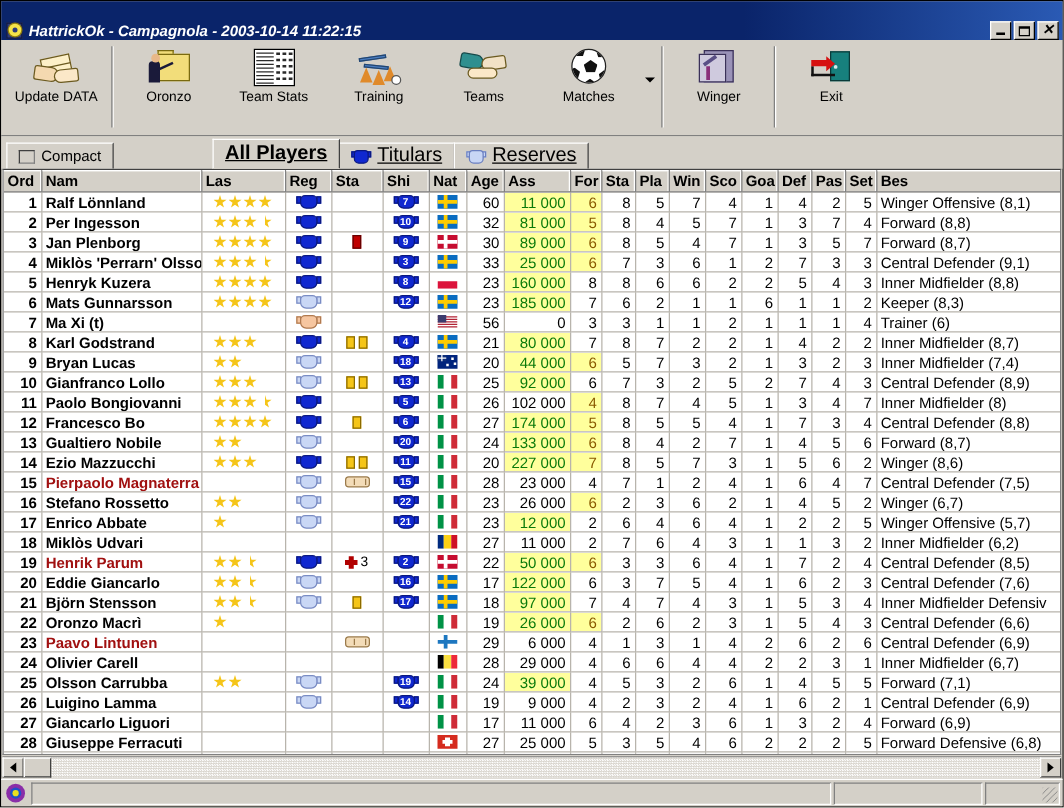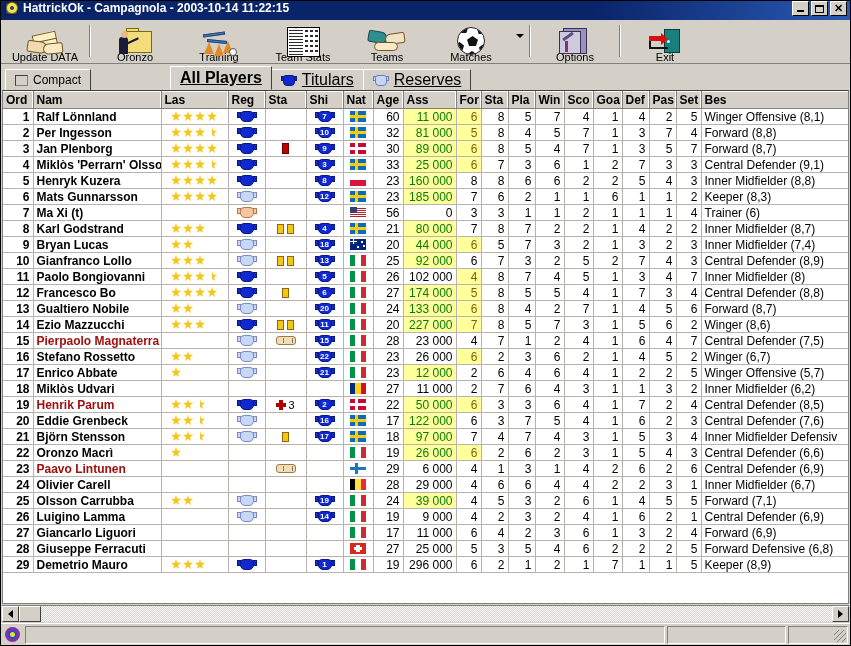--- a/index.html
+++ b/index.html
@@ -13,25 +13,26 @@
   #app {
     position: relative;
     width: 851px; height: 646px;
     background: #d4d0c8;
     border: 1px solid #000;
     display: flex; flex-direction: column;
   }
 
   
   .titlebar {
-    height: 19px;
+    height: 31px;
     background: linear-gradient(to right, #0a246a 0%, #0a246a 70%, #2a5ab4 100%);
-    display: flex; align-items: flex-start;
+    display: flex; align-items: flex-end;
     padding: 0 2px;
     flex: 0 0 auto;
+    font-style: italic;
   }
   .title-icon {
     width: 16px; height: 15px; margin: 0 3px 0 1px;
     position: relative; flex: 0 0 auto;
   }
   .title-icon .sq {
     position: absolute; left: 1px; top: 1px; width: 13px; height: 13px;
     background: #2e3b7a; border: 1px solid #101840;
   }
   .title-icon .gear {
@@ -58,21 +59,21 @@
     font-size: 9px; color: #000;
     display: flex; align-items: center; justify-content: center;
     line-height: 1;
   }
   .winbtn .min { width: 7px; height: 2px; background: #000; margin-top: 5px; }
   .winbtn .max { width: 9px; height: 8px; border: 1px solid #000; border-top-width: 2px; }
   .winbtn .cls { font-size: 11px; font-weight: bold; font-family: "Liberation Sans", sans-serif; }
 
   
   .toolbar {
-    height: 44px; flex: 0 0 auto;
+    height: 77px; flex: 0 0 auto;
     background: #d4d0c8;
     border-bottom: 1px solid #808080;
     display: flex; align-items: stretch;
     padding: 2px 0 0 2px;
     position: relative;
   }
   .tb-btn {
     width: 84px;
     display: flex; flex-direction: column;
     align-items: center; justify-content: flex-start;
@@ -411,33 +412,20 @@
             <div class="folder"></div>
             <div class="body"></div>
             <div class="head"></div>
             <div class="arm"></div>
           </div>
       </div>
       <div class="lbl">Oronzo</div>
     </div>
     <div class="tb-btn">
       <div class="ico">
-        <div class="ico-train">
-          <div class="bar" style="left:3px;top:5px;width:22px;transform:rotate(-8deg);"></div>
-          <div class="bar" style="left:7px;top:12px;width:20px;transform:rotate(6deg);"></div>
-          <div class="cone" style="left:4px;top:14px;"></div>
-          <div class="cone" style="left:14px;top:16px;"></div>
-          <div class="cone" style="left:23px;top:13px;"></div>
-          <div class="ball"></div>
-        </div>
-      </div>
-      <div class="lbl">Training</div>
-    </div>
-    <div class="tb-btn">
-      <div class="ico">
         <div class="ico-stats">
           <i style="left:1px;top:2px;width:14px;height:1px;"></i>
           <i style="left:1px;top:5px;width:14px;height:1px;"></i>
           <i style="left:1px;top:8px;width:14px;height:1px;"></i>
           <i style="left:1px;top:11px;width:14px;height:1px;"></i>
           <i style="left:1px;top:14px;width:14px;height:1px;"></i>
           <i style="left:1px;top:17px;width:14px;height:1px;"></i>
           <i style="left:1px;top:20px;width:14px;height:1px;"></i>
           <i style="left:1px;top:23px;width:14px;height:1px;"></i>
           <i style="left:1px;top:26px;width:14px;height:1px;"></i>
@@ -452,20 +440,33 @@
           <i style="left:27px;top:12px;width:3px;height:2px;"></i>
           <i style="left:17px;top:17px;width:3px;height:2px;"></i>
           <i style="left:22px;top:17px;width:3px;height:2px;"></i>
           <i style="left:27px;top:17px;width:3px;height:2px;"></i>
           <i style="left:17px;top:22px;width:3px;height:2px;"></i>
           <i style="left:22px;top:22px;width:3px;height:2px;"></i>
           <i style="left:27px;top:22px;width:3px;height:2px;"></i>
         </div>
       </div>
       <div class="lbl">Team Stats</div>
+    </div>
+    <div class="tb-btn">
+      <div class="ico">
+        <div class="ico-train">
+          <div class="bar" style="left:3px;top:5px;width:22px;transform:rotate(-8deg);"></div>
+          <div class="bar" style="left:7px;top:12px;width:20px;transform:rotate(6deg);"></div>
+          <div class="cone" style="left:4px;top:14px;"></div>
+          <div class="cone" style="left:14px;top:16px;"></div>
+          <div class="cone" style="left:23px;top:13px;"></div>
+          <div class="ball"></div>
+        </div>
+      </div>
+      <div class="lbl">Training</div>
     </div>
     <div class="tb-btn">
       <div class="ico">
         <div class="ico-teams">
             <div class="tl"></div>
             <div class="tr"></div>
             <div class="tb2"></div>
           </div>
       </div>
       <div class="lbl">Teams</div>
@@ -489,21 +490,21 @@
     <div class="tb-sep"></div>
     <div class="tb-btn">
       <div class="ico">
         <div class="ico-opts">
             <div class="box"></div>
             <div class="box2"></div>
             <div class="wr"></div>
             <div class="sd"></div>
           </div>
       </div>
-      <div class="lbl">Options</div>
+      <div class="lbl">Winger</div>
     </div>
     <div class="tb-sep"></div>
     <div class="tb-btn">
       <div class="ico">
         <div class="ico-exit">
             <div class="door"></div>
             <div class="kn"></div>
             <div class="fl2"></div>
             <div class="fl"></div>
             <div class="arr"></div>
@@ -1426,21 +1427,21 @@
             <td class="num">6</td>
             <td class="num">4</td>
             <td class="num">1</td>
             <td class="num">7</td>
             <td class="num">2</td>
             <td class="num">4</td>
             <td class="c-bes">Central Defender (8,5)</td>
           </tr>
           <tr>
             <td class="c-ord">20</td>
-            <td class="c-nam">Eddie Grenbeck</td>
+            <td class="c-nam">Eddie Giancarlo</td>
             <td>
               <div class="stars">
                 <span class="star"></span>
                 <span class="star"></span>
                 <span class="star half"></span>
               </div>
             </td>
             <td class="mid">
               <div class="gs light">
                 <span class="al"></span>

